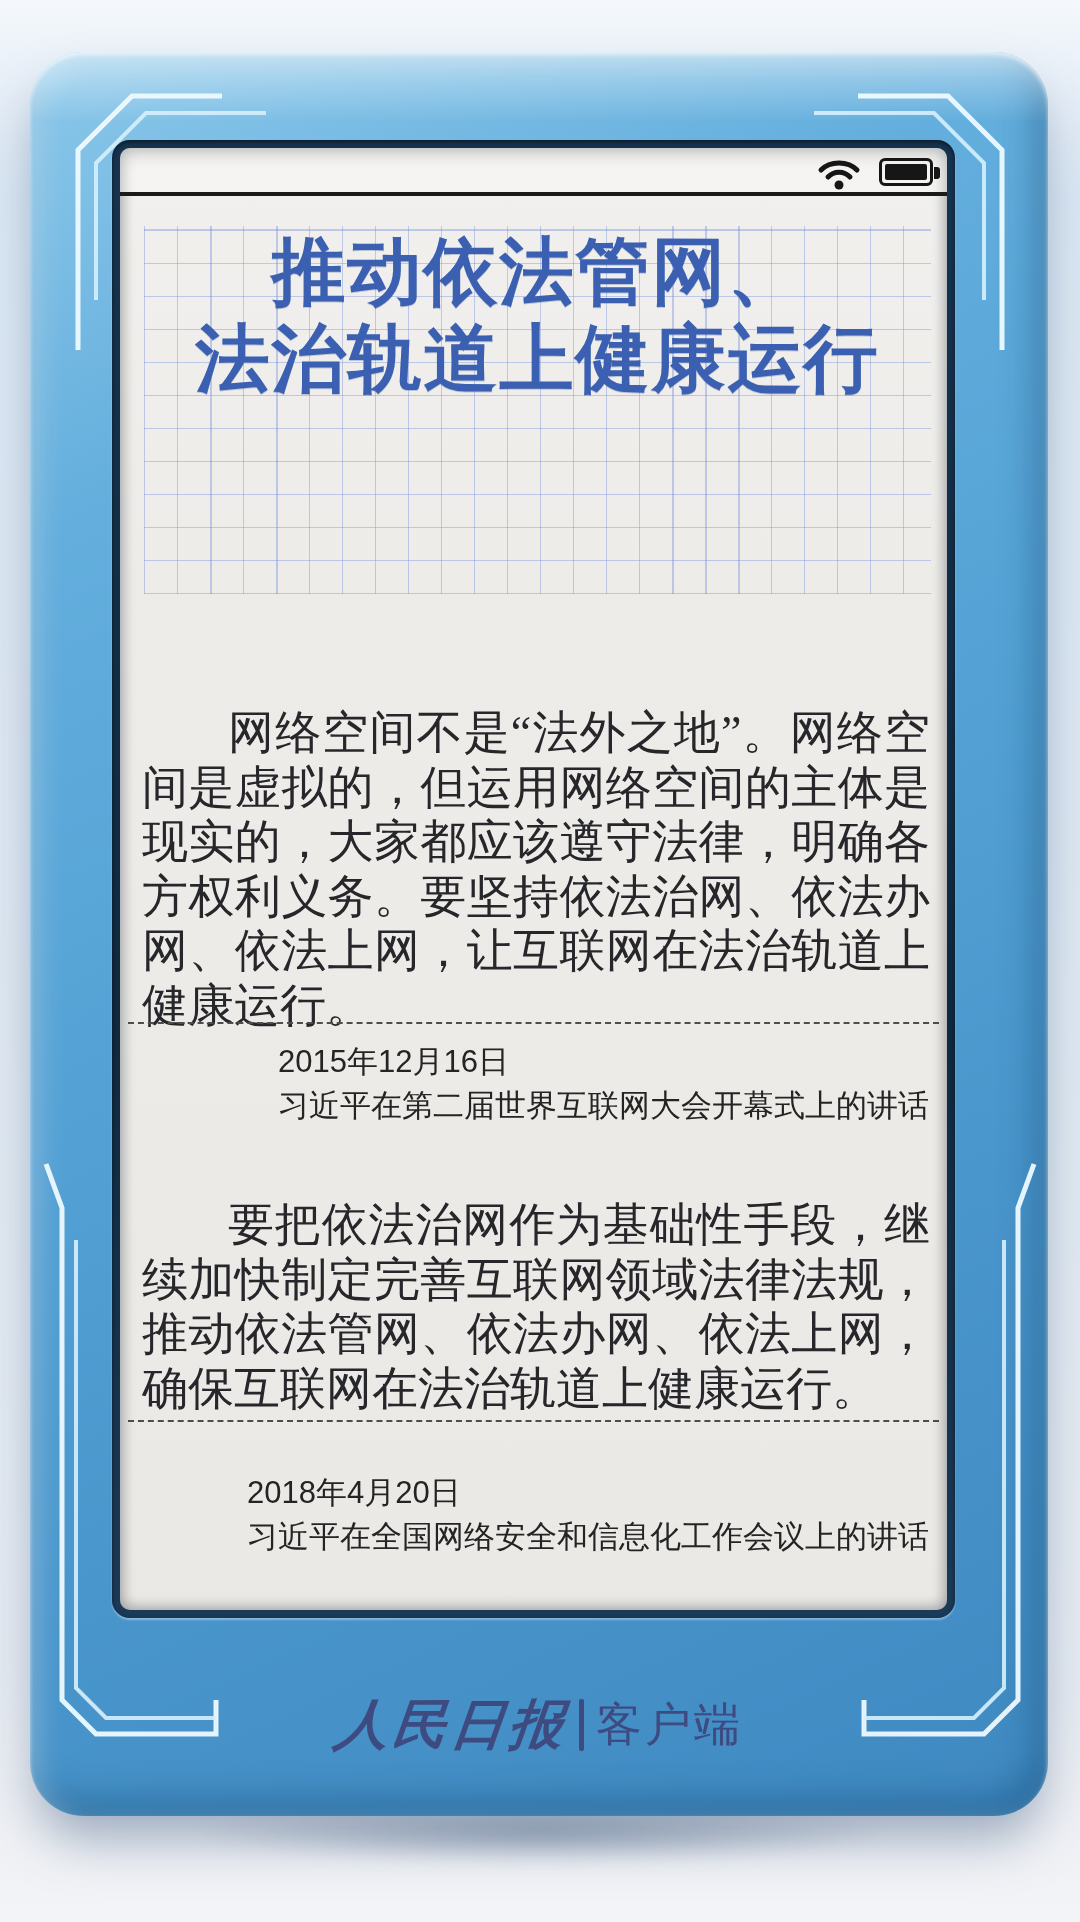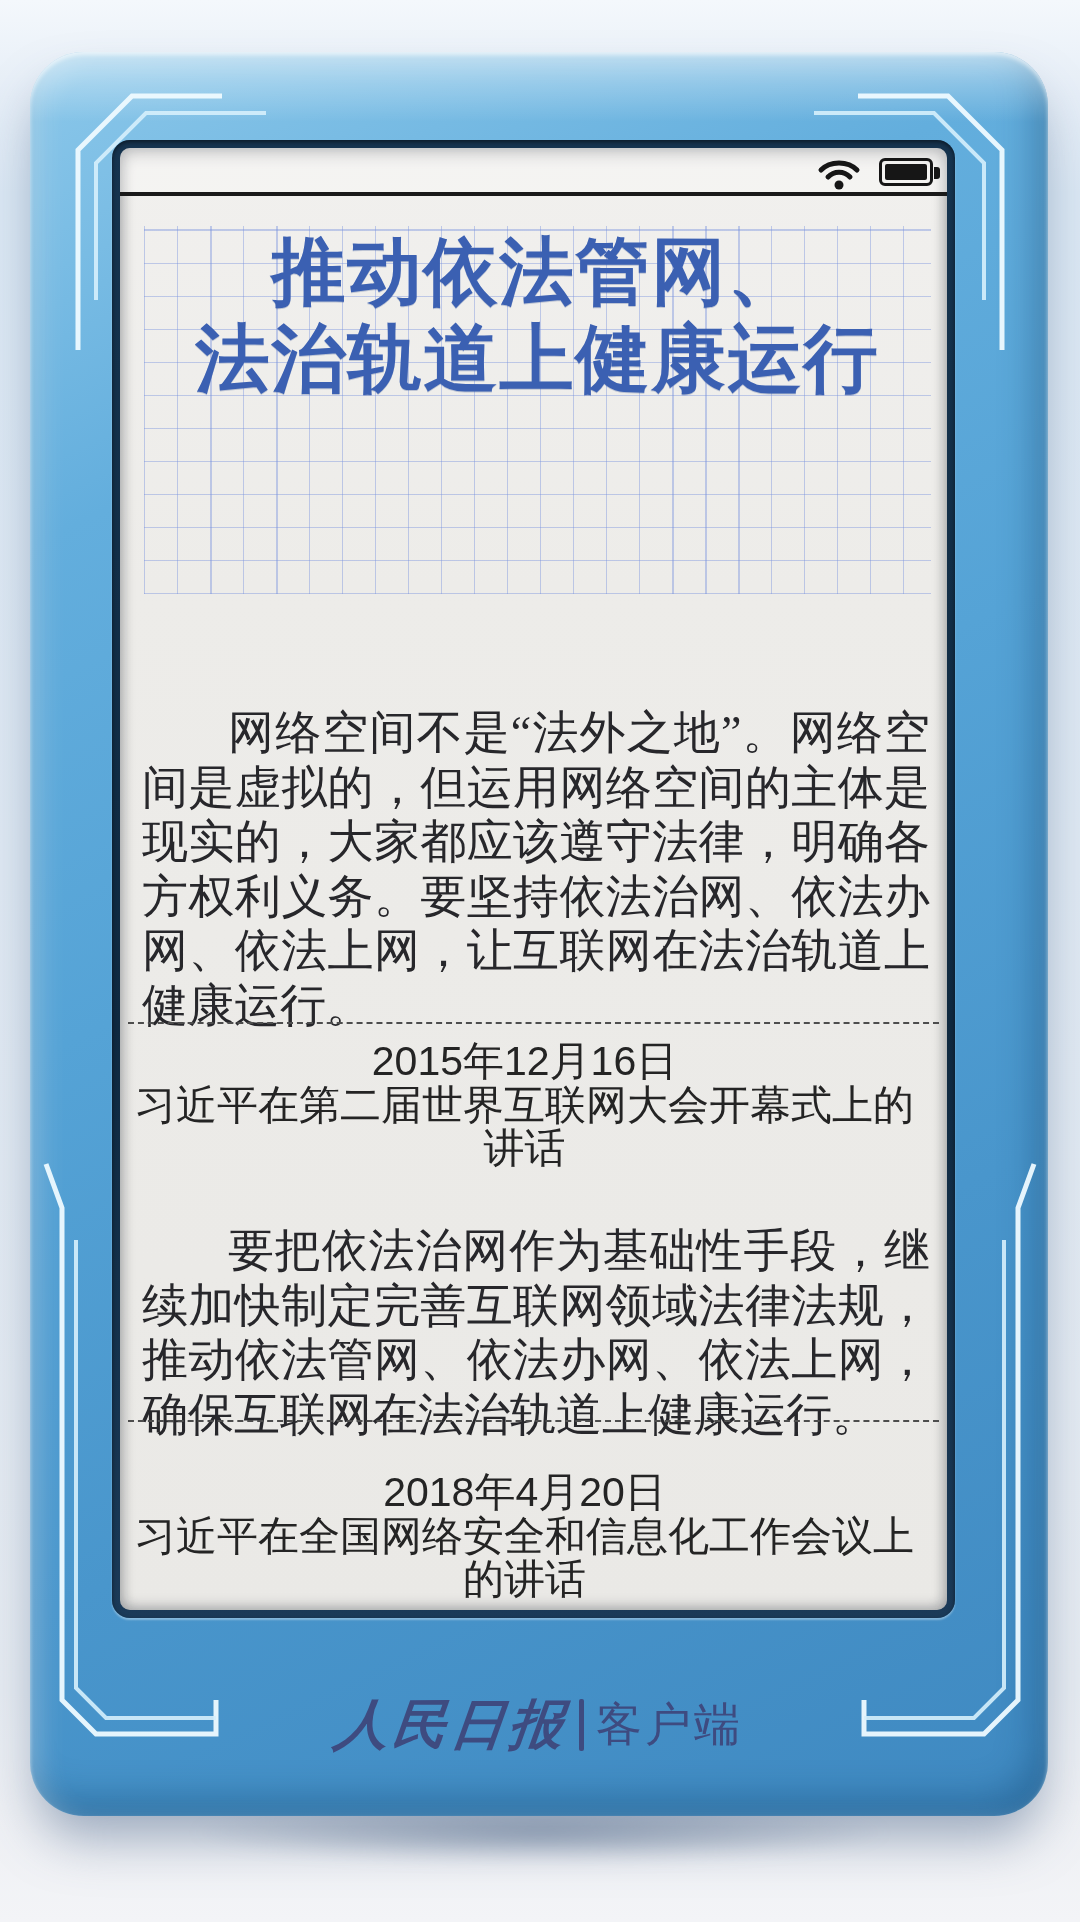--- a/index.html
+++ b/index.html
@@ -57,25 +57,25 @@
     text-shadow:0 1px 0 rgba(40,70,140,.25);
   }
   .title span{display:block;}
   
   .para{
     position:absolute;left:22px;width:788px;margin:0;
     font-family:"Liberation Serif","DejaVu Serif",serif;
     font-size:46px;line-height:54.5px;text-indent:86px;text-align:justify;color:#27272b;
   }
   .para1{top:558px;}
-  .para2{top:1076px;}
+  .para2{top:1050px;}
   .divider{position:absolute;left:8px;right:8px;border-top:2px dashed #4d4d4d;height:0;}
   .divider1{top:874px;}
   .divider2{top:1272px;}
-  .meta{position:absolute;right:18px;text-align:center;font-size:41px;line-height:43.5px;color:#242424;}
+  .meta{position:absolute;right:18px;text-align:left;font-size:31px;line-height:43.5px;color:#242424;}
   .meta1{top:892px;}
   .meta2{top:1323px;}
   
   .brand{
     position:absolute;left:0;right:0;top:1638px;height:70px;
     display:flex;justify-content:center;align-items:center;gap:12px;color:#3e4b80;
   }
   .brand-script{
     font-family:"Liberation Serif","DejaVu Serif",serif;
     font-size:54px;font-weight:bold;font-style:italic;transform:skewX(-6deg);letter-spacing:4px;

